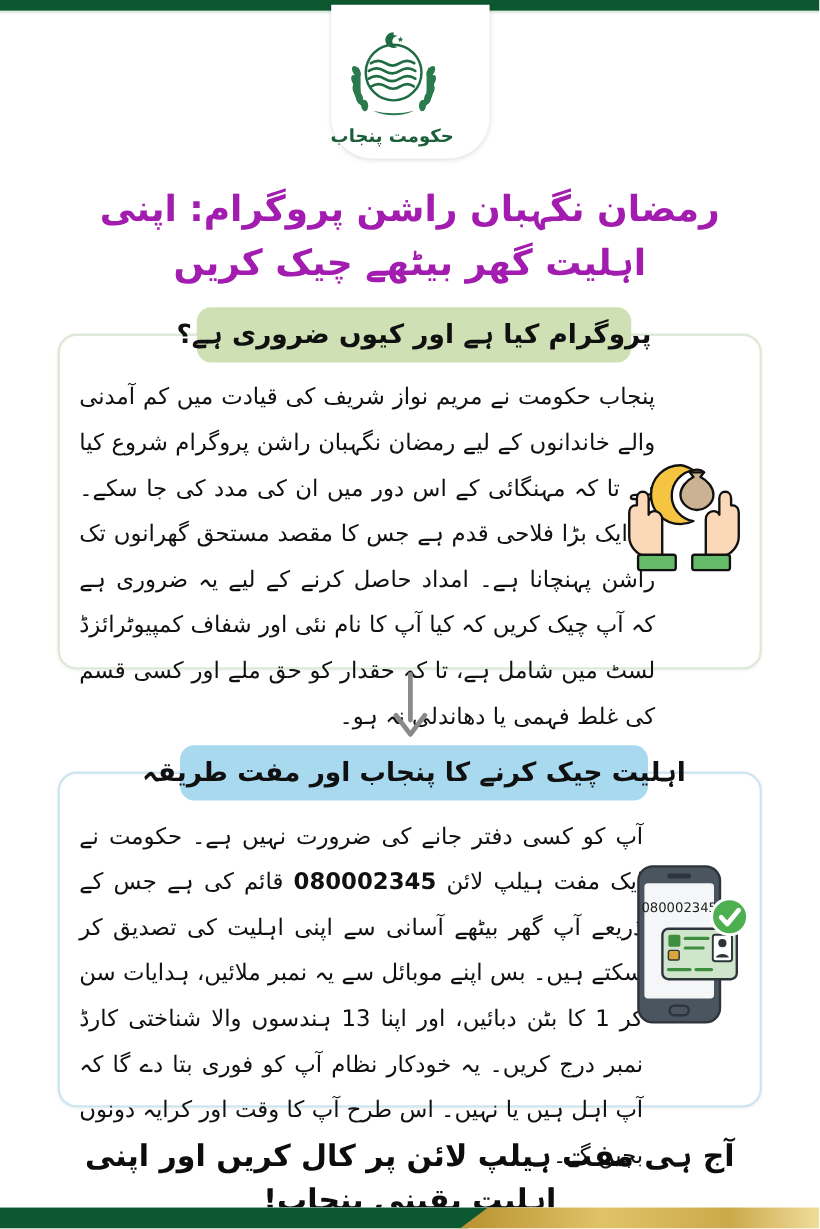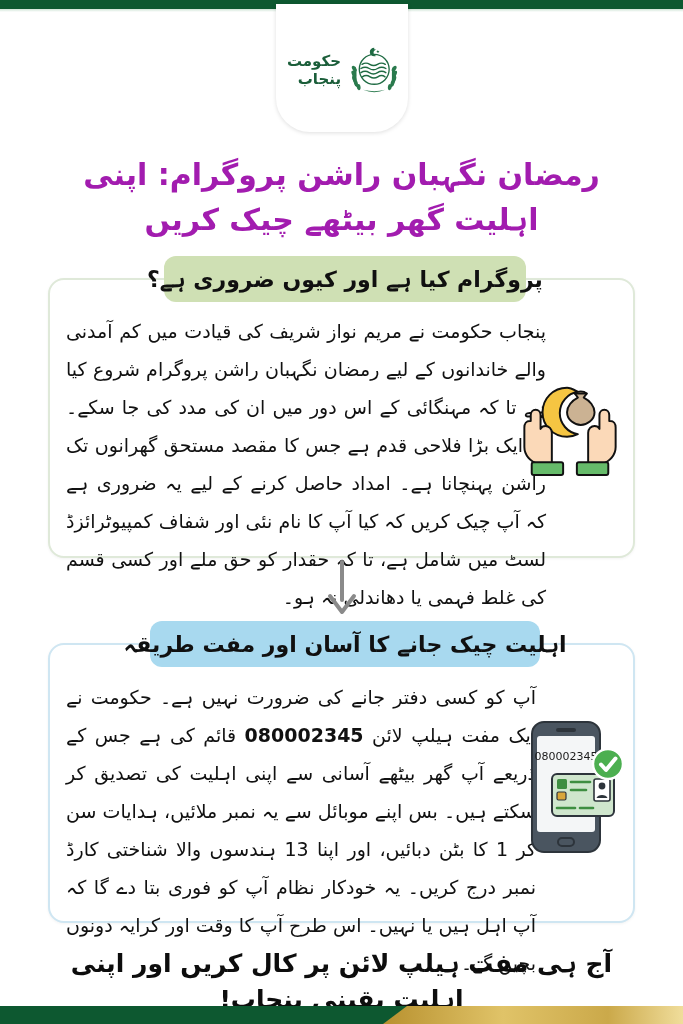--- a/index.html
+++ b/index.html
@@ -49,22 +49,22 @@
   }
 
   
   .logo-wrap {
     position:absolute; top:4px; left:50%;
     transform:translateX(-50%);
     width:132px; height:128px;
     background:#ffffff;
     border-radius:0 0 34px 34px;
     box-shadow:0 1px 4px rgba(0,0,0,.13);
-    display:flex; flex-direction:row;
-    align-items:center; justify-content:center;
+    display:flex; flex-direction:column;
+    align-items:flex-end; justify-content:center;
     padding-top:6px;
   }
   .crest { width:104px; height:86px; display:block; }
   .logo-caption {
     font-size:15px; color:#1b5e3a;
     font-family:"DejaVu Sans", sans-serif;
     font-weight:bold;
     margin-top:-2px;
     letter-spacing:.3px;
   }
@@ -238,21 +238,21 @@
     <rect x="62" y="92" width="32" height="13" rx="2" fill="#66bb6a" stroke="#111" stroke-width="2"></rect>
   </svg>
 
   <svg class="arrow" viewBox="0 0 34 56">
     <line x1="17" y1="2" x2="17" y2="40" stroke="#8a8a8a" stroke-width="4" stroke-linecap="round"></line>
     <path d="M5 36 L17 52 L29 36" fill="none" stroke="#8a8a8a" stroke-width="4" stroke-linecap="round" stroke-linejoin="round"></path>
   </svg>
 
   <div class="card card-blue"></div>
 
-  <div class="pill pill-blue">اہلیت چیک جانے کا آسان اور مفت طریقہ</div>
+  <div class="pill pill-blue">اہلیت چیک کرنے کا پنجاب اور مفت طریقہ</div>
 
   <div class="body-text body-2"><span>آپ کو کسی دفتر جانے کی ضرورت نہیں ہے۔ حکومت نے ایک مفت ہیلپ لائن </span><span class="helpline">080002345</span><span> قائم کی ہے جس کے ذریعے آپ گھر بیٹھے آسانی سے اپنی اہلیت کی تصدیق کر سکتے ہیں۔ بس اپنے موبائل سے یہ نمبر ملائیں، ہدایات سن کر 1 کا بٹن دبائیں، اور اپنا 13 ہندسوں والا شناختی کارڈ نمبر درج کریں۔ یہ خودکار نظام آپ کو فوری بتا دے گا کہ آپ اہل ہیں یا نہیں۔ اس طرح آپ کا وقت اور کرایہ دونوں بچیں گے۔</span></div>
 
   <svg class="illus illus-phone" viewBox="0 0 112 142">
 
     <rect x="14" y="6" width="68" height="130" rx="12" fill="#4a5560" stroke="#2d343b" stroke-width="2"></rect>
     <rect x="19" y="20" width="58" height="96" rx="3" fill="#f4f6f7"></rect>
     <rect x="38" y="12" width="20" height="4" rx="2" fill="#2d343b"></rect>
     <rect x="40" y="122" width="16" height="8" rx="4" fill="none" stroke="#2d343b" stroke-width="2"></rect>
 

